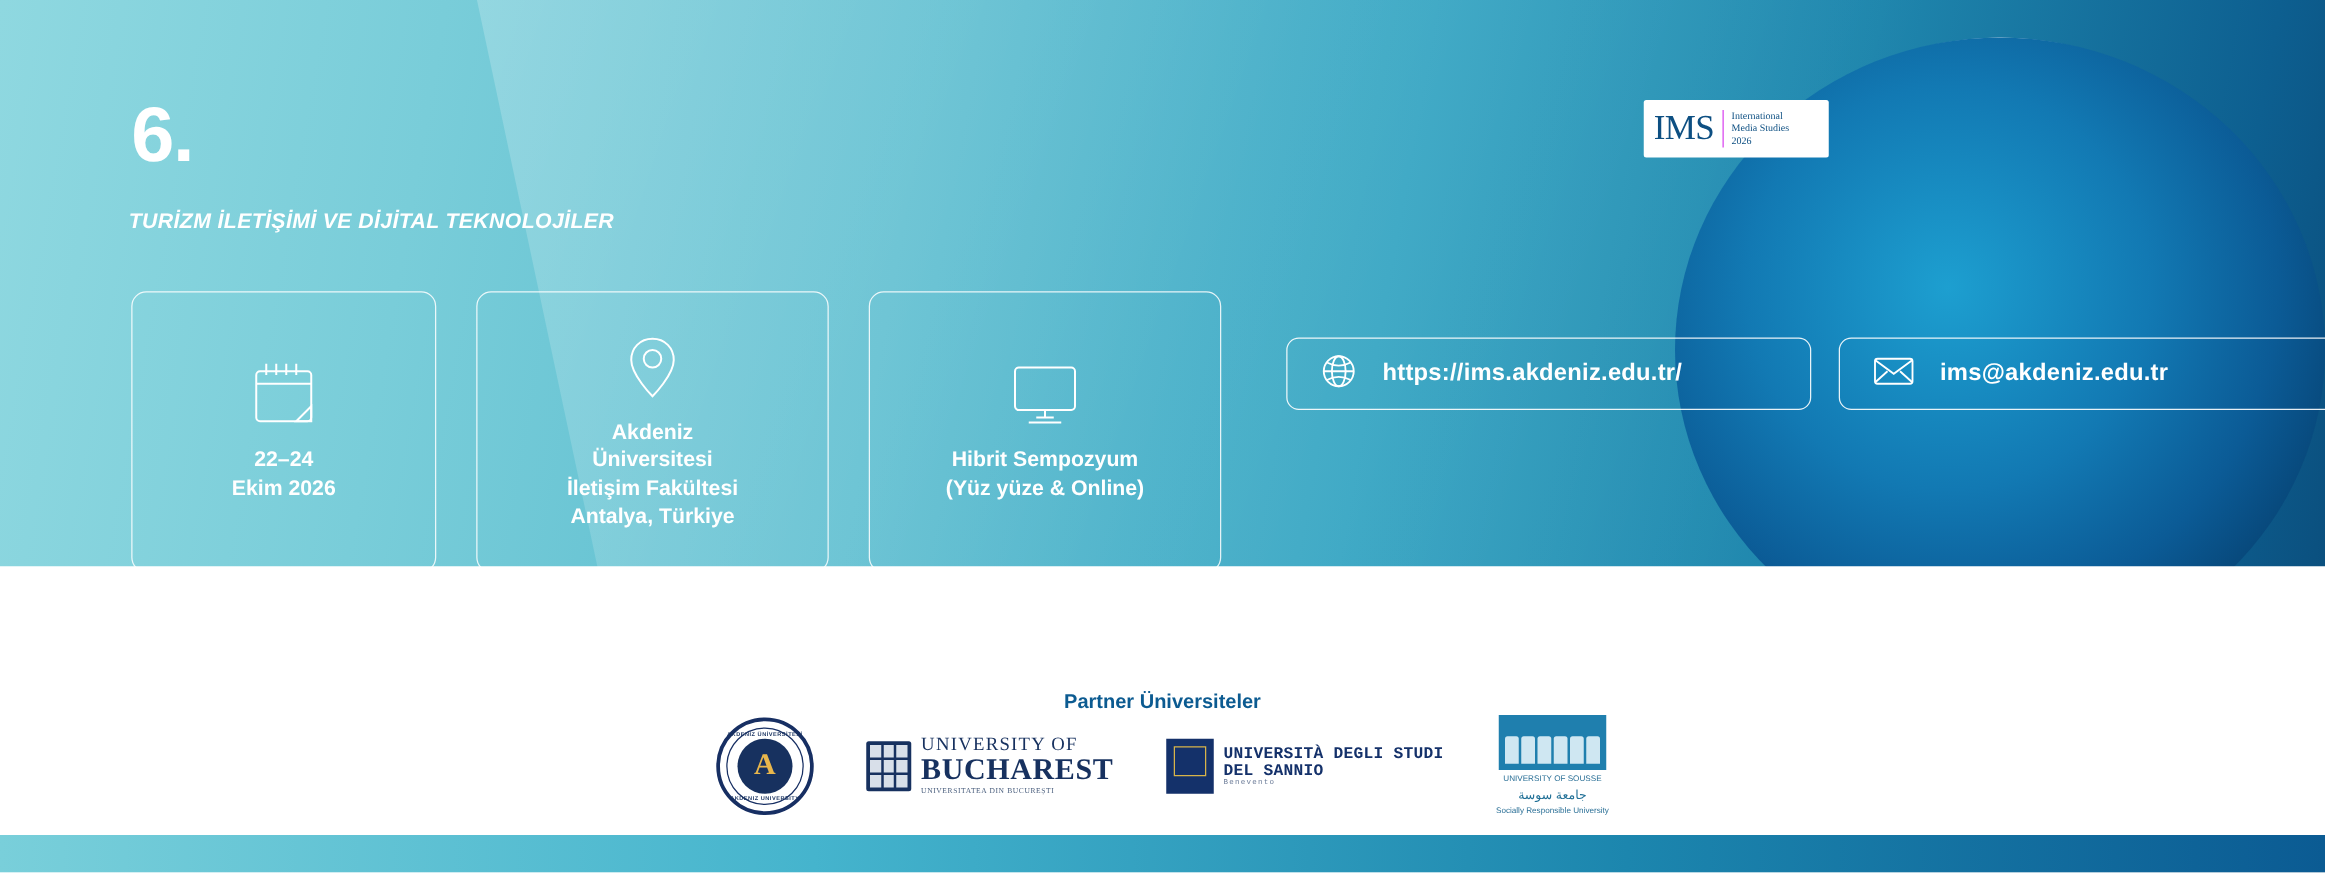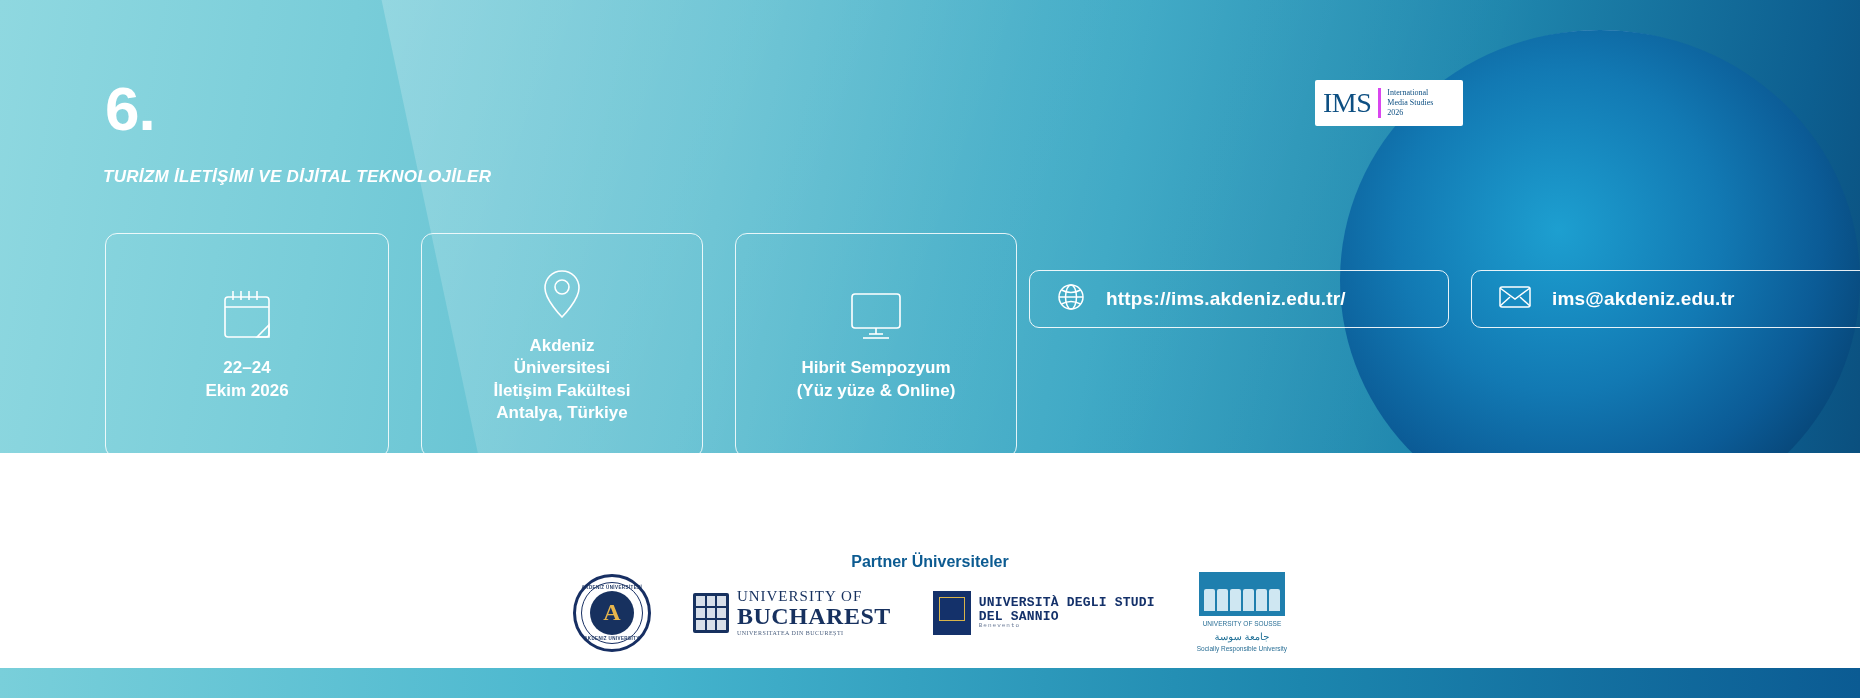--- a/index.html
+++ b/index.html
@@ -105,42 +105,42 @@
     font-weight: 400;
     color: #0d4f82;
     letter-spacing: -0.5px;
     line-height: 1;
   }
   .ims-sub {
     font-family: "Liberation Serif", serif;
     font-size: 8px;
     line-height: 1.25;
     color: #0d4f82;
-    border-left: 3px solid #d946ef;
+    border-left: 1px solid #d946ef;
     padding-left: 6px;
   }
   
   .cards {
     position: absolute;
     left: 105px; top: 233px;
     display: flex;
     gap: 32px;
   }
   .card {
     border: 1px solid rgba(255,255,255,0.85);
     border-radius: 12px;
     color: #ffffff;
     display: flex;
     flex-direction: column;
     align-items: center;
     justify-content: center;
     padding: 20px 14px 26px;
     text-align: center;
   }
-  .card.date { width: 284px; height: 225px; }
+  .card.date { width: 244px; height: 225px; }
   .card.place { width: 282px; height: 225px; }
   .card.format { width: 282px; height: 225px; }
   .card-icon { height: 66px; display: flex; align-items: center; justify-content: center; margin-bottom: 8px; }
   .card-text {
     font-size: 17px;
     font-weight: 700;
     line-height: 1.32;
     white-space: pre-line;
   }
   .card.date .card-text { font-size: 17px; }

